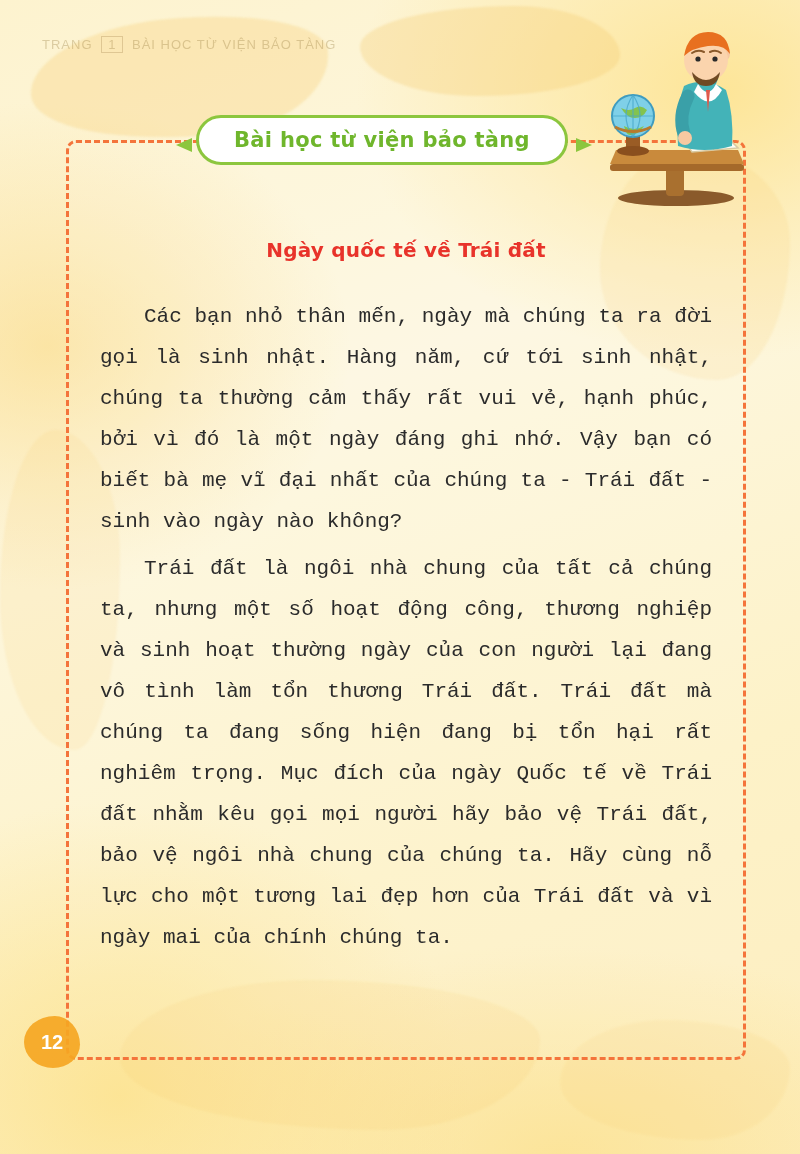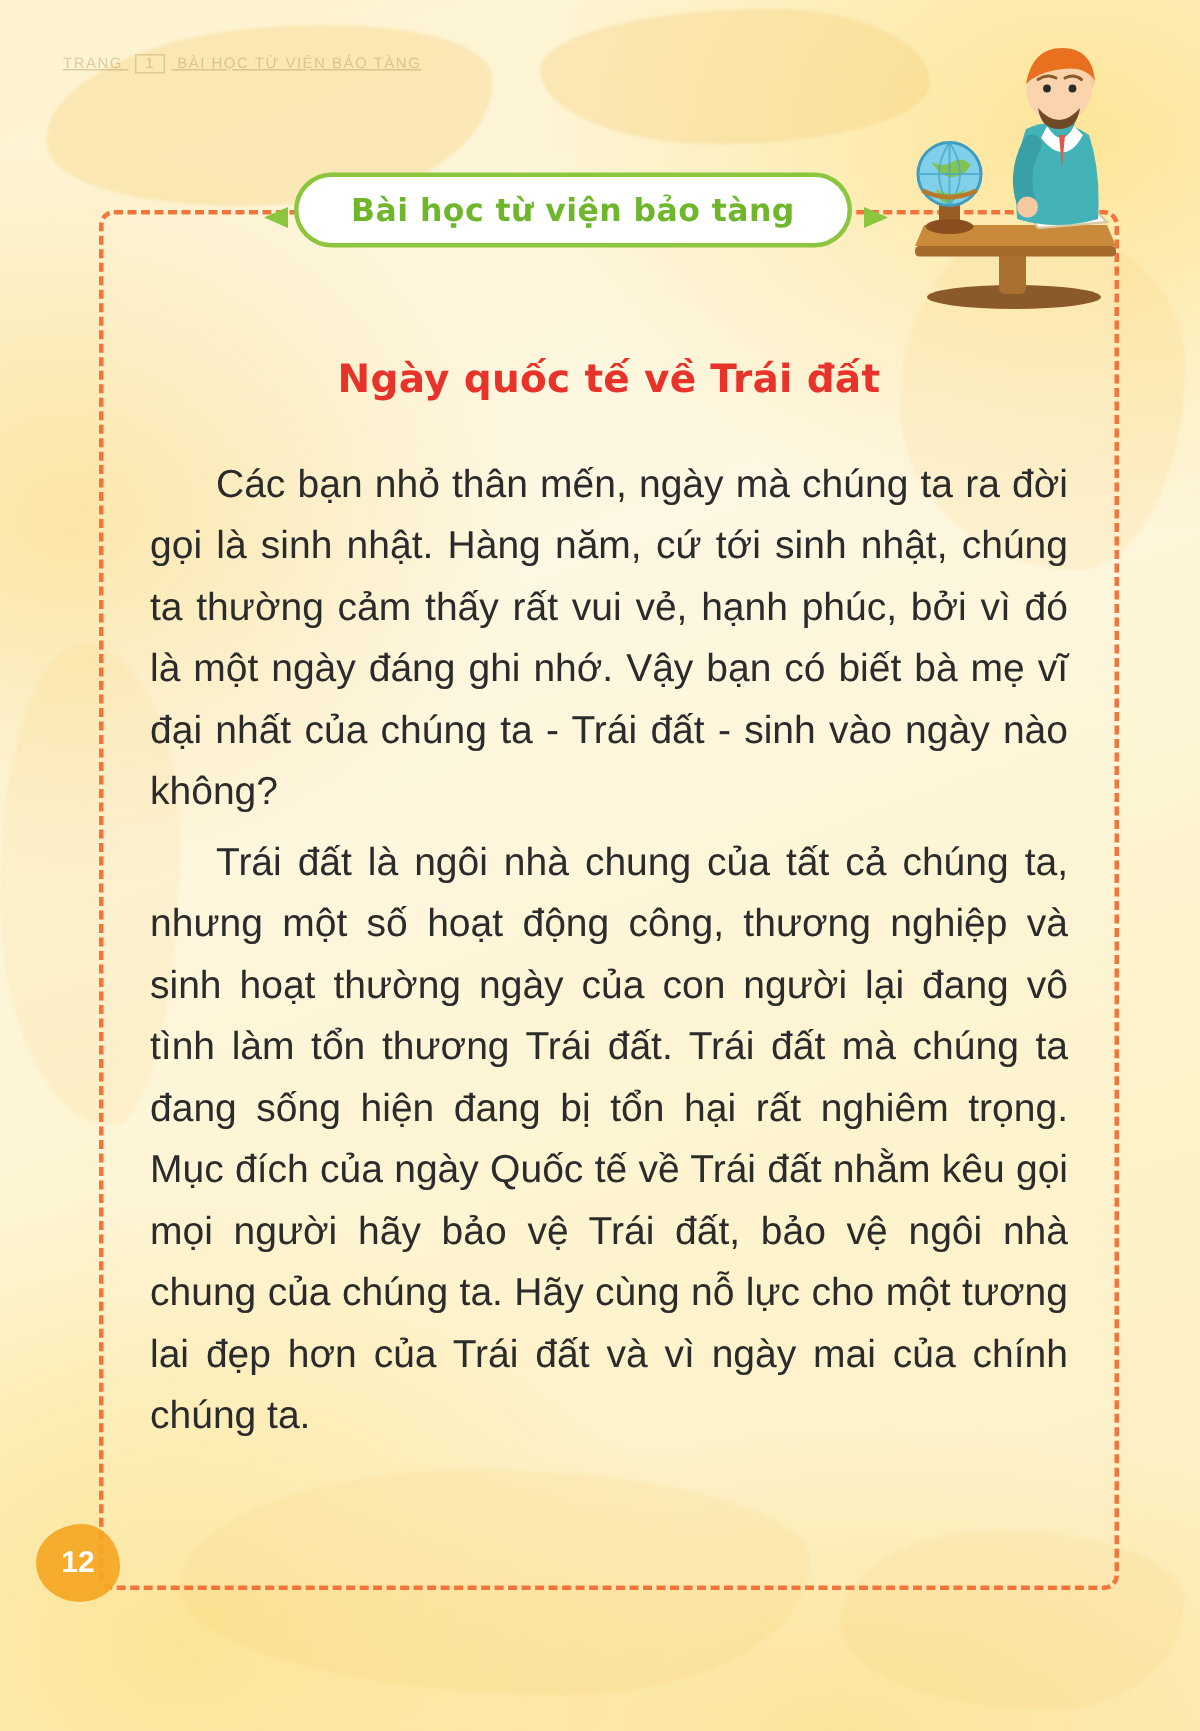--- a/index.html
+++ b/index.html
@@ -36,26 +36,25 @@
   .wm3 { left: 600px; top: 150px; width: 190px; height: 230px; opacity: .55; }
   .wm4 { left: 0px;   top: 430px; width: 120px; height: 320px; opacity: .5; }
   .wm5 { left: 120px; top: 980px; width: 420px; height: 150px; opacity: .55; }
   .wm6 { left: 560px; top: 1020px;width: 230px; height: 120px; opacity: .45; }
 
   
   .faded-header {
     position: absolute;
     left: 42px;
     top: 36px;
-    font-size: 10px;
+    font-size: 13px;
     letter-spacing: 1px;
     color: rgba(150, 120, 60, 0.32);
     font-family: "Liberation Sans", sans-serif;
     white-space: nowrap;
-    text-decoration: underline;
   }
   .faded-header .box {
     display: inline-block;
     border: 1px solid rgba(150,120,60,0.28);
     padding: 0 6px;
     margin: 0 4px;
   }
 
   
   .frame {
@@ -109,33 +108,33 @@
   .article {
     position: absolute;
     left: 100px;
     top: 238px;
     width: 612px;
   }
   .article-title {
     text-align: center;
     color: #e8332a;
     font-weight: bold;
-    font-size: 26px;
+    font-size: 20px;
     margin: 0 0 34px 0;
     font-family: "DejaVu Sans", sans-serif;
     letter-spacing: .2px;
   }
   .para {
     margin: 0 0 6px 0;
-    font-size: 26px;
+    font-size: 21px;
     line-height: 41px;
     color: #2b2b2b;
     text-align: justify;
     text-indent: 44px;
-    font-family: Liberation Sans, sans-serif;
+    font-family: Liberation Mono, monospace;
   }
 
   
   .page-number-wrap {
     position: absolute;
     left: 24px;
     top: 1016px;
     width: 64px;
     height: 64px;
   }

